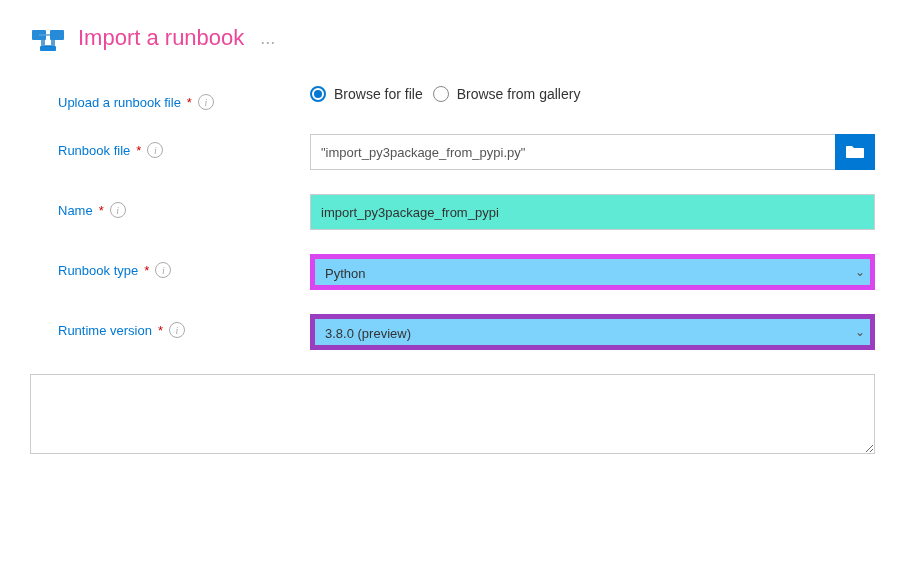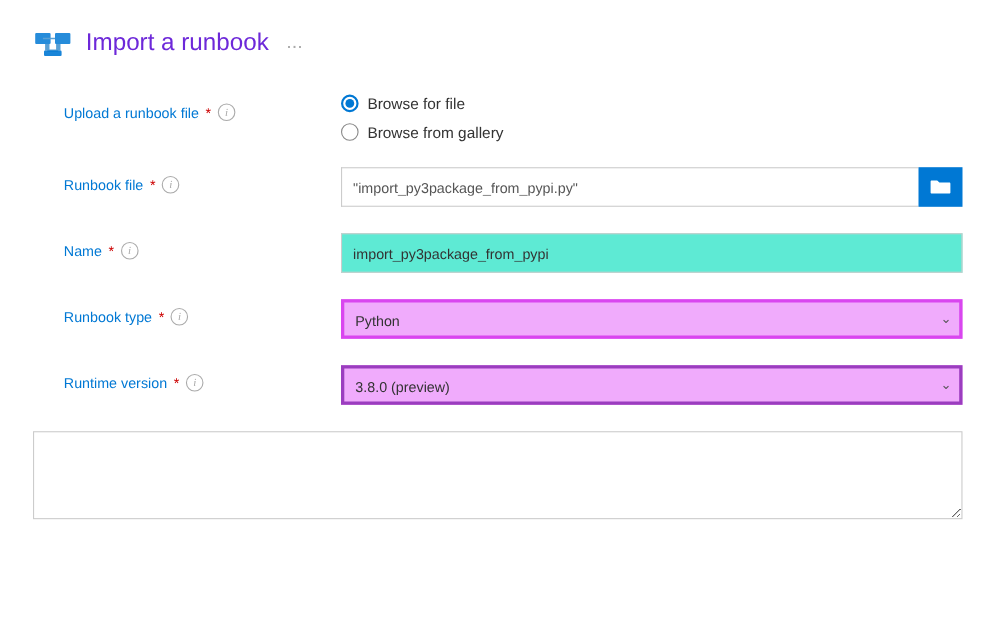--- a/index.html
+++ b/index.html
@@ -21,21 +21,21 @@
     }
 
     .header-icon {
       width: 36px;
       height: 36px;
     }
 
     .header-title {
       font-size: 22px;
       font-weight: 300;
-      color: #6d28d9;
+      color: #ec4899;
     }
 
     .header-ellipsis {
       color: #aaa;
       font-size: 18px;
       margin-left: 4px;
     }
 
     .form-row {
       display: flex;
@@ -74,21 +74,20 @@
       font-family: serif;
       margin-left: 2px;
     }
 
     .form-control {
       flex: 1;
     }
 
     .radio-group {
       display: flex;
-      flex-direction: column;
       gap: 10px;
     }
 
     .radio-item {
       display: flex;
       align-items: center;
       gap: 8px;
       cursor: pointer;
     }
 
@@ -171,26 +170,26 @@
     }
 
     .select-wrapper {
       position: relative;
       width: 100%;
     }
 
     .select-input {
       width: 100%;
       height: 36px;
-      border: 3px solid #d946ef;
+      border: 5px solid #d946ef;
       padding: 2px 36px 0 10px;
       font-size: 13px;
       color: #333;
       outline: none;
-      background: #f0abfc;
+      background: #7dd3fc;
       appearance: none;
       cursor: pointer;
     }
 
     .select-input.active-border {
       border-color: #9b3dbf;
     }
 
     .chevron-icon {
       position: absolute;

